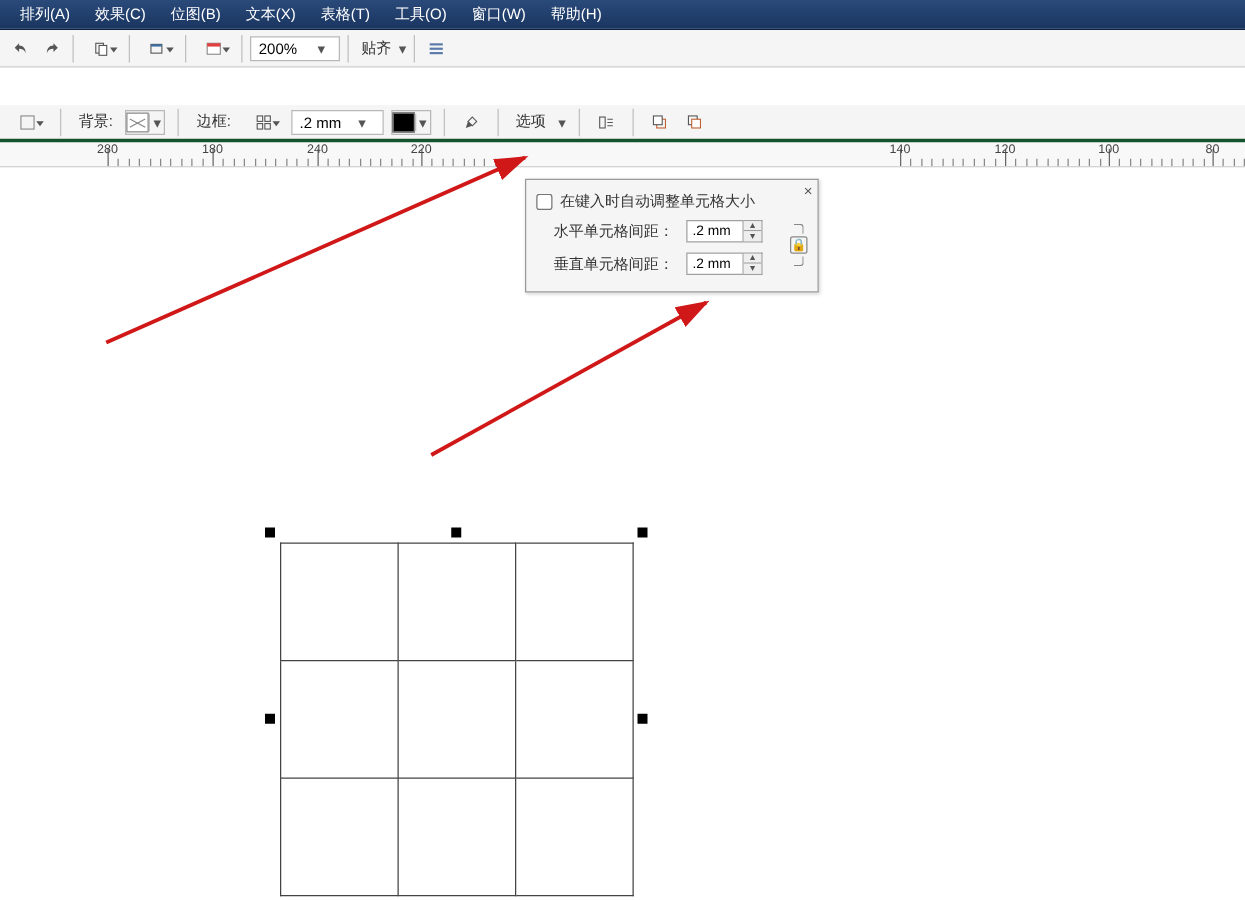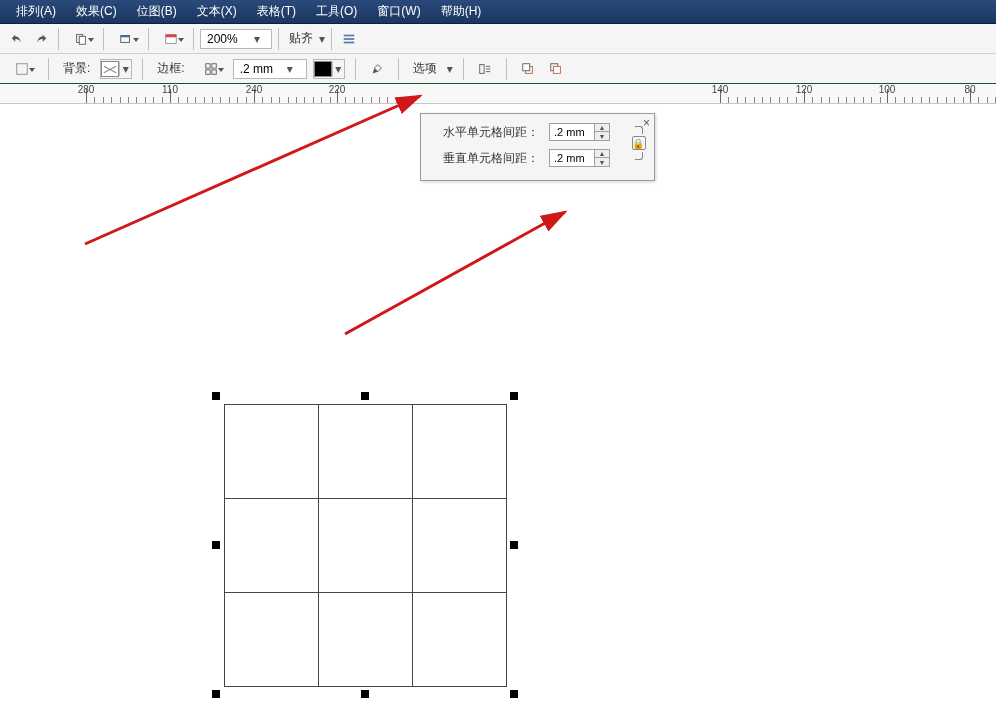--- a/index.html
+++ b/index.html
@@ -2,21 +2,21 @@
 <html><head>
 <meta charset="utf-8">
 <style>
 * { margin: 0; padding: 0; box-sizing: border-box; font-family: "Microsoft YaHei", SimSun, sans-serif; font-size: 12px; }
 body { background: #fff; width: 996px; height: 720px; overflow: hidden; position: relative; }
 
 .menubar { background: linear-gradient(#2a4a7a, #1a3560); height: 24px; display: flex; align-items: center; padding: 0 6px; color: #fff; border-bottom: 1px solid #0a2040; }
 .menubar .menu-item { padding: 12px 10px; cursor: pointer; }
 
 .toolbar1 { height: 30px; background: #f5f5f5; border-bottom: 1px solid #d0d0d0; display: flex; align-items: center; padding: 0 6px; gap: 2px; }
-.toolbar2 { height: 30px; background: #f5f5f5; border-bottom: 1px solid #14532d; display: flex; align-items: center; padding: 0 6px; gap: 6px; }
+.toolbar2 { height: 30px; background: #f5f5f5; border-bottom: 3px solid #14532d; display: flex; align-items: center; padding: 0 6px; gap: 6px; margin-top: 30px; }
 .tb-sep { width: 1px; height: 22px; background: #c0c0c0; margin: 0 4px; }
 .tb-btn { width: 22px; height: 22px; display: flex; align-items: center; justify-content: center; border: 1px solid transparent; border-radius: 2px; color: #555; }
 .tb-btn svg { width: 14px; height: 14px; }
 .tb-btn-wdd { width: 32px; position:relative;}
 .tb-drop { position:absolute; right:2px; top:9px; width:0; height:0; border-left:3px solid transparent; border-right:3px solid transparent; border-top:4px solid #555;}
 .tb-label { color: #333; padding: 0 4px; }
 .tb-combo { height: 20px; border: 1px solid #b8b8b8; background: #fff; display: flex; align-items: center; padding: 0 2px 0 6px; font-size: 11px; }
 .tb-combo .combo-text { min-width: 44px; }
 .tb-combo .combo-arrow { width: 12px; text-align: center; color: #555; }
 .swatch { width: 18px; height: 16px; border: 1px solid #888; background: #fff; position: relative; }
@@ -195,21 +195,21 @@
       <div class="tick" style="left: 94.4px;"></div>
       <div class="tick" style="left: 102.8px;"></div>
       <div class="tick" style="left: 111.2px;"></div>
       <div class="tick" style="left: 119.6px;"></div>
       <div class="tick" style="left: 128px;"></div>
       <div class="tick" style="left: 136.4px;"></div>
       <div class="tick" style="left: 144.8px;"></div>
       <div class="tick" style="left: 153.2px;"></div>
       <div class="tick" style="left: 161.6px;"></div>
       <div class="tick major" style="left: 170px;"></div>
-      <div class="tick-label" style="left: 170px;">110</div>
+      <div class="tick-label" style="left: 170px;">180</div>
       <div class="tick" style="left: 178.4px;"></div>
       <div class="tick" style="left: 186.8px;"></div>
       <div class="tick" style="left: 195.2px;"></div>
       <div class="tick" style="left: 203.6px;"></div>
       <div class="tick" style="left: 212px;"></div>
       <div class="tick" style="left: 220.4px;"></div>
       <div class="tick" style="left: 228.8px;"></div>
       <div class="tick" style="left: 237.2px;"></div>
       <div class="tick" style="left: 245.6px;"></div>
       <div class="tick major" style="left: 254px;"></div>
@@ -272,20 +272,24 @@
       <div class="tick" style="left: 978.4px;"></div>
       <div class="tick" style="left: 986.8px;"></div>
       <div class="tick" style="left: 995.2px;"></div>
     </div>
 </div>
 
 <div class="canvas">
 
   <div class="popup">
     <div class="close">×</div>
+    <div class="row">
+      <input type="checkbox" style="">
+      <label>在键入时自动调整单元格大小</label>
+    </div>
     <div style="display:flex; align-items:flex-start;">
       <div style="flex:1;">
         <div class="row indent">
           <label style="width:100px;">水平单元格间距：</label>
           <div class="spinner">
             <input value=".2 mm" style="">
             <div class="spin-btns">
                 <div>▲</div>
                 <div>▼</div>
               </div>

